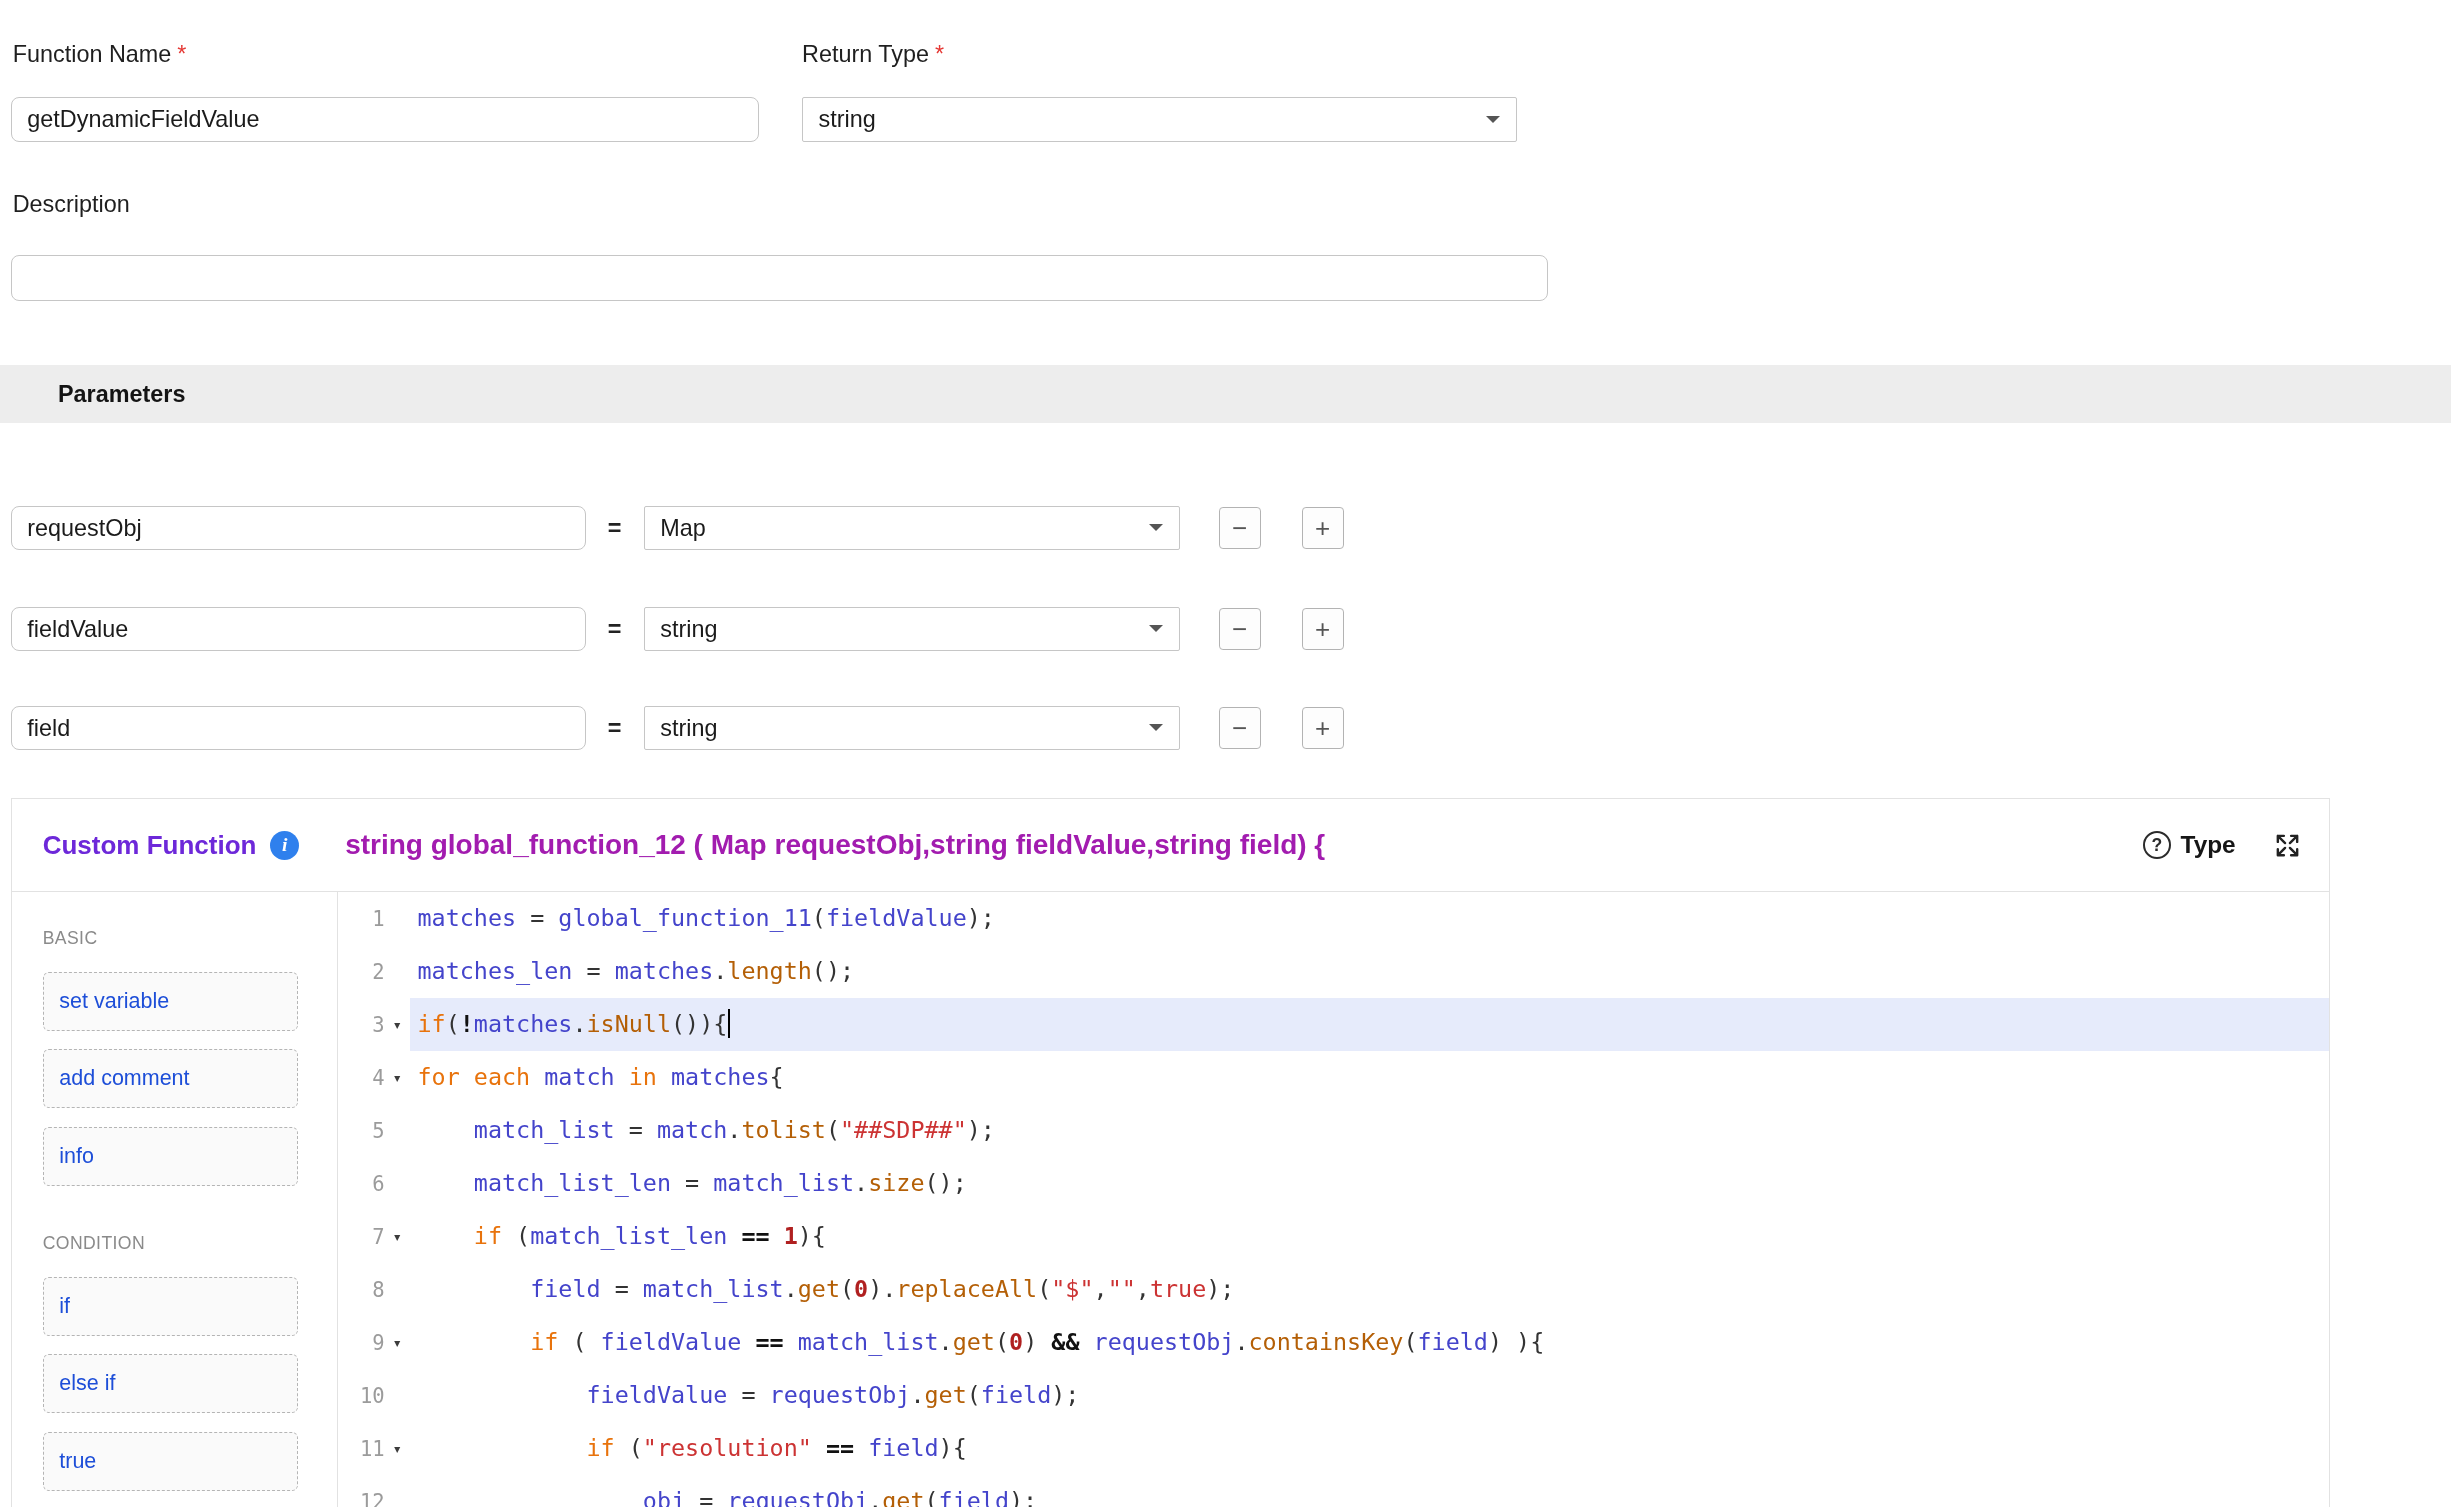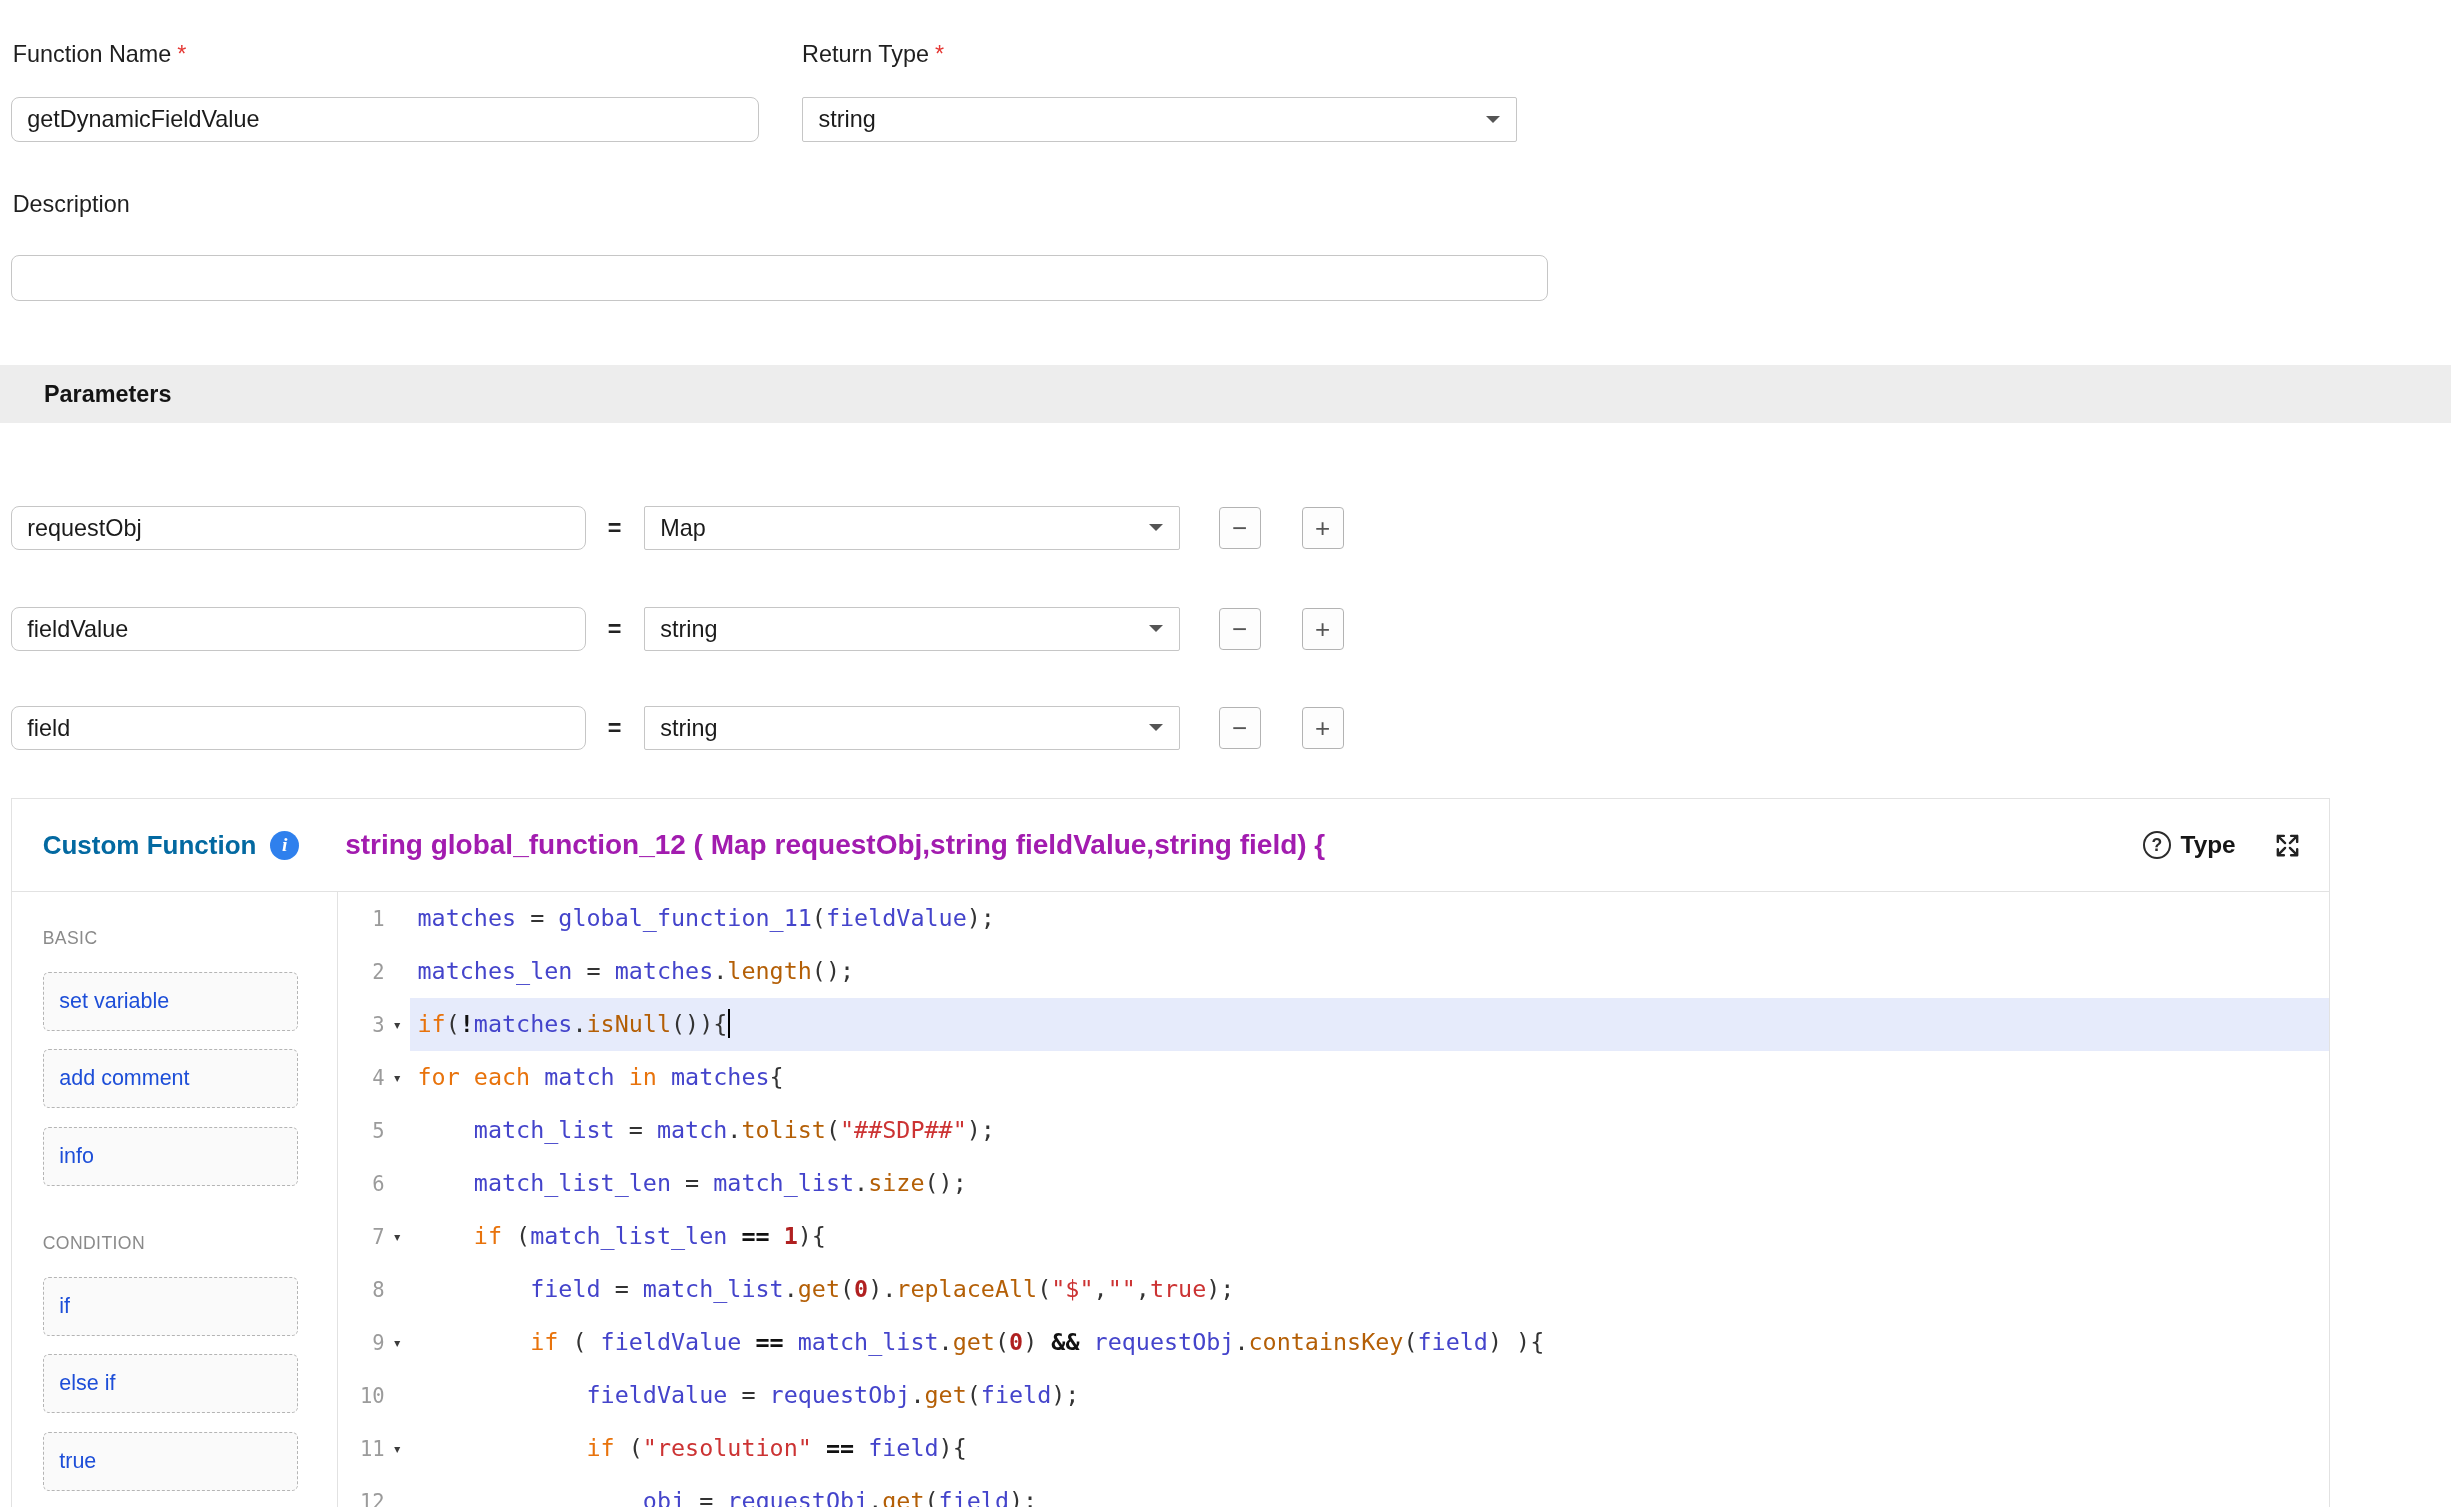--- a/index.html
+++ b/index.html
@@ -15,34 +15,34 @@
   #desc-label{left:12.7px;top:191px}
   .txt{border:1px solid #c6c6c6;border-radius:8px;font-size:23.4px;color:#1b1b1b;padding:0 15.6px;font-family:"Liberation Sans",sans-serif;outline:none;background:#fff}
   #fn-input{position:absolute;left:10.7px;top:97px;width:748px;height:45px}
   #desc-input{position:absolute;left:10.7px;top:255px;width:1537px;height:46px}
 
   .select{position:relative;height:45px;border:1px solid #c6c6c6;border-radius:2px;display:flex;align-items:center;padding:0 47px 0 15.6px;font-size:23.4px;color:#1b1b1b;background:#fff;cursor:pointer}
   #rt-select{position:absolute;left:802px;top:97px;width:715px}
   .chev{position:absolute;right:15.6px;top:50%;margin-top:-3.9px;width:0;height:0;border:7.8px solid transparent;border-top-color:#555;border-bottom:none}
 
   
-  .params-bar{position:absolute;left:0;top:365px;width:2452px;height:58px;background:var(--c-pbar,#ededed);display:flex;align-items:center;padding-left:44px;font-size:23.4px;font-weight:bold;color:#141414}
+  .params-bar{position:absolute;left:0;top:365px;width:2452px;height:58px;background:var(--c-pbar,#ededed);display:flex;align-items:center;padding-left:58px;font-size:23.4px;font-weight:bold;color:#141414}
   .param-row{position:absolute;left:10.7px;height:44px;display:flex;align-items:center}
   #prow0{top:506px}#prow1{top:607px}#prow2{top:706px}
   .param-row .txt{width:575px;height:44px}
   .eq{width:58px;text-align:center;font-size:23.4px;font-weight:bold;color:#222}
   .param-row .select{width:536px;height:44px}
   .iconbtn{width:42px;height:42px;border:1px solid #b3b3b3;border-radius:3.9px;background:#fdfdfd;font-size:26px;color:#555;display:flex;align-items:center;justify-content:center;cursor:pointer;font-family:"Liberation Sans",sans-serif}
   .iconbtn.minus{margin-left:39px}
   .iconbtn.plus{margin-left:41px}
 
   
   .cf-panel{position:absolute;left:10.7px;top:798px;width:2319px;height:710px;border:1px solid #e2e2e2;background:#fff}
   .cf-header{height:93px;border-bottom:1px solid #e2e2e2;display:flex;align-items:center}
-  .cf-title{margin-left:31px;font-size:26px;font-weight:bold;color:#0369a1;white-space:nowrap}
+  .cf-title{margin-left:31px;font-size:26px;font-weight:bold;color:#6d28d9;white-space:nowrap}
   .info-icon{margin-left:13.7px;width:29px;height:29px;border-radius:50%;background:var(--c-info,#2f80ed);color:#fff;font-size:19.5px;font-weight:bold;font-style:italic;font-family:"Liberation Serif",serif;display:flex;align-items:center;justify-content:center;flex-shrink:0;cursor:pointer}
   .signature{margin-left:46px;font-size:28px;font-weight:600;color:#a21caf;white-space:nowrap}
   .help{margin-left:auto;display:flex;align-items:center;cursor:pointer}
   .q-icon{width:28px;height:28px;border:2px solid #2b2b2b;border-radius:50%;display:flex;align-items:center;justify-content:center;font-size:17.6px;font-weight:bold;color:#2b2b2b}
   .help-label{margin-left:9.8px;font-size:24.4px;font-weight:bold;color:#161616}
   .expand{margin:0 27px 0 37px;cursor:pointer;display:flex;align-items:center}
 
   .cf-body{display:flex;height:616px}
   .sidebar{width:326px;border-right:1px solid #e2e2e2;padding-top:35px;flex-shrink:0}
   .group-label{margin:0 0 21.5px 31px;font-size:17.6px;color:#8a8a8a;letter-spacing:0.4px;height:23.4px;line-height:23.4px}

